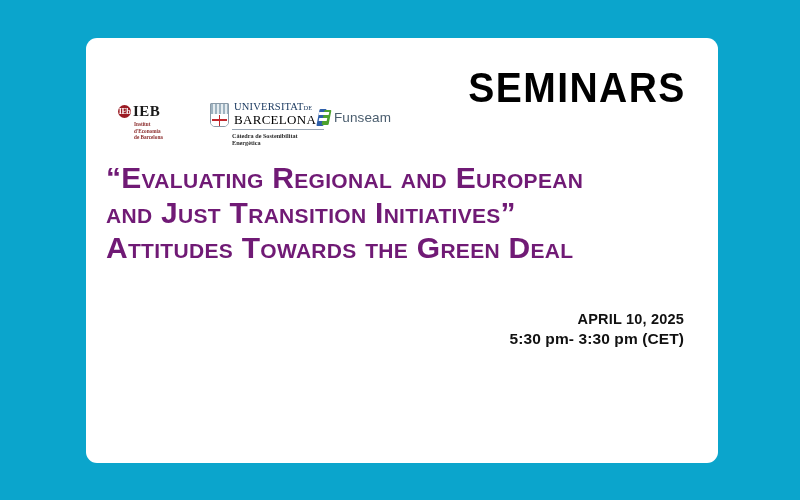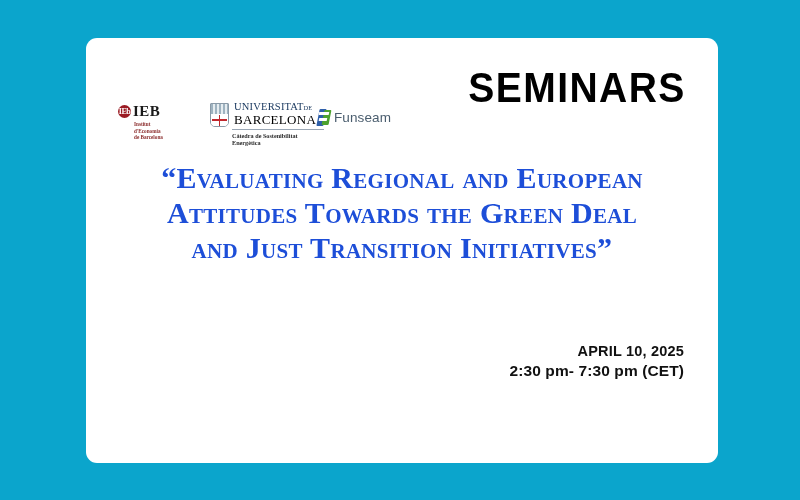--- a/index.html
+++ b/index.html
@@ -195,23 +195,23 @@
     transform: scaleX(0.93);
     transform-origin: right center;
   }
 
   
   #title {
     position: absolute;
     left: 20px;
     top: 122px;
     width: 592px;
-    text-align: center;
-    color: #1d4ed8;
-    font-family: Liberation Serif, serif;
+    text-align: left;
+    color: #701a75;
+    font-family: Liberation Sans, sans-serif;
     font-weight: bold;
     font-variant: small-caps;
   }
   .title-line {
     font-size: 30px;
     line-height: 35px;
     letter-spacing: 0.3px;
     white-space: nowrap;
   }
 
@@ -229,21 +229,20 @@
     text-align: center;
     font-size: 16.5px;
     line-height: 22px;
     letter-spacing: -0.1px;
   }
   #seminar-date {
     text-align: right;
     font-size: 14.5px;
     line-height: 19px;
     letter-spacing: 0.2px;
-    margin-top: 32px;
   }
   #seminar-time {
     text-align: right;
     font-size: 15.5px;
     line-height: 20px;
     letter-spacing: 0.1px;
   }
 </style>
 </head>
 <body>
@@ -296,23 +295,23 @@
           <div class="fs-word">Funseam</div>
         </div>
       </div>
 
     </div>
 
     <div id="seminars">SEMINARS</div>
 
     <div id="title">
       <div class="title-line">“Evaluating Regional and European</div>
+      <div class="title-line">and Just Transition Initiatives”</div>
       <div class="title-line">Attitudes Towards the Green Deal</div>
-      <div class="title-line">and Just Transition Initiatives”</div>
     </div>
 
     <div id="speaker-block">
       <div id="seminar-date">APRIL 10, 2025</div>
-      <div id="seminar-time">2:30 pm- 7:30 pm (CET)</div>
+      <div id="seminar-time">5:30 pm- 3:30 pm (CET)</div>
     </div>
 
   </div>
 </div>
 
 </body></html>

